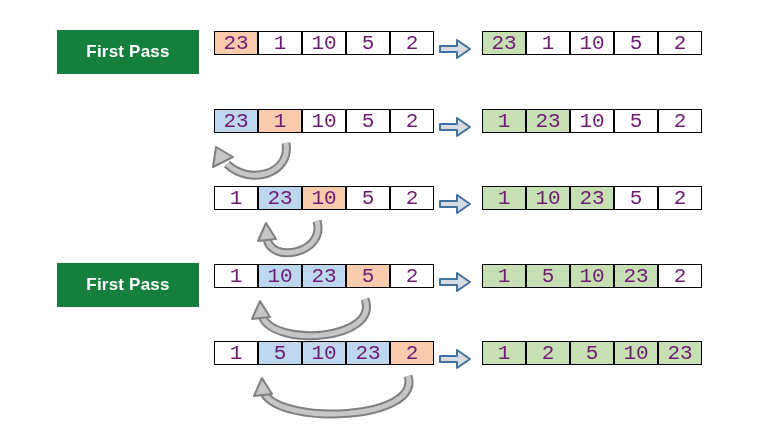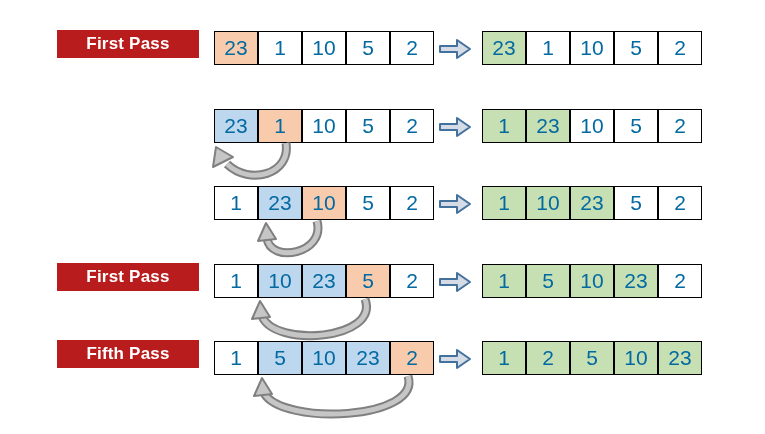--- a/index.html
+++ b/index.html
@@ -3,33 +3,33 @@
 <meta charset="utf-8">
 <style>
   html,body{margin:0;padding:0;}
   body{
     width:765px;height:434px;position:relative;overflow:hidden;
     background:#ffffff;
     font-family:"Liberation Sans", sans-serif;
   }
   .row{position:absolute;left:0;width:765px;height:40px;}
   .pass-label{
-    position:absolute;left:57px;top:-1px;width:142px;height:28px;
-    background:#b91c1c;color:#ffffff;font-weight:bold;font-size:17px;
+    position:absolute;left:57px;top:-1px;width:142px;height:44px;
+    background:#15803d;color:#ffffff;font-weight:bold;font-size:17px;
     display:flex;align-items:center;justify-content:center;
     letter-spacing:0.2px;
   }
   .array{position:absolute;top:0;display:flex;}
   .array.before{left:214px;}
   .array.after{left:482px;}
   .cell{
-    width:44px;height:34px;box-sizing:border-box;
+    width:44px;height:24px;box-sizing:border-box;
     border:1.5px solid #000000;background:#ffffff;
     display:flex;align-items:center;justify-content:center;
-    font-size:21px;color:#0369a1;
+    font-size:21px;color:#701a75;font-family:Liberation Mono, monospace;
   }
   .cell[data-hl="orange"]{background:#F8CBAD;}
   .cell[data-hl="blue"]{background:#BDD7EE;}
   .cell[data-hl="green"]{background:#C6E0B4;}
   .block-arrow{position:absolute;left:438px;top:6px;}
   #swap-arrows{
     position:absolute;left:0;top:0;width:765px;height:434px;
     pointer-events:none;
   }
 </style>
@@ -112,21 +112,20 @@
   <div class="array after">
     <div class="cell" data-hl="green">1</div>
     <div class="cell" data-hl="green">5</div>
     <div class="cell" data-hl="green">10</div>
     <div class="cell" data-hl="green">23</div>
     <div class="cell" data-hl="none">2</div>
   </div>
 </div>
 
 <div class="row" style="top:341px">
-  <div class="pass-label">Fifth Pass</div>
   <div class="array before">
     <div class="cell" data-hl="none">1</div>
     <div class="cell" data-hl="blue">5</div>
     <div class="cell" data-hl="blue">10</div>
     <div class="cell" data-hl="blue">23</div>
     <div class="cell" data-hl="orange">2</div>
   </div>
   <svg class="block-arrow" width="34" height="24" viewBox="0 0 34 24">
     <path d="M2,9 L19,9 L19,3 L32,12 L19,21 L19,15 L2,15 Z" fill="#D6DCE5" stroke="#41719C" stroke-width="2" stroke-linejoin="round"></path>
   </svg>

